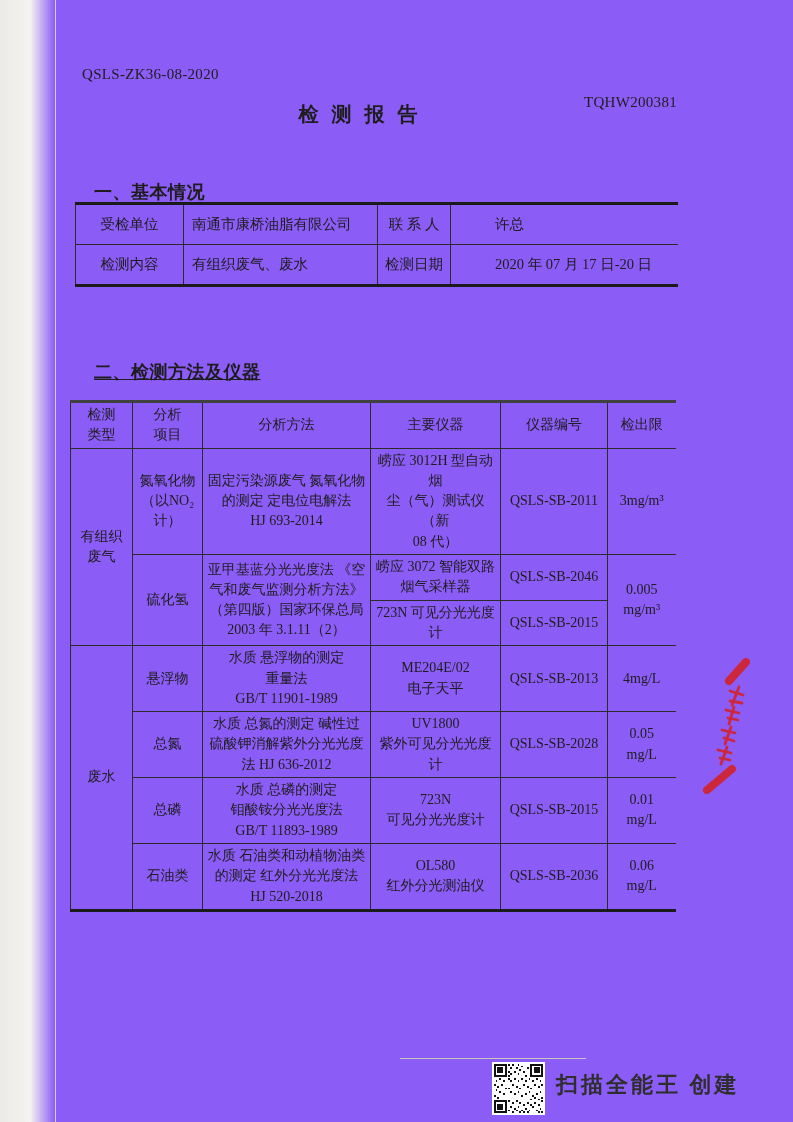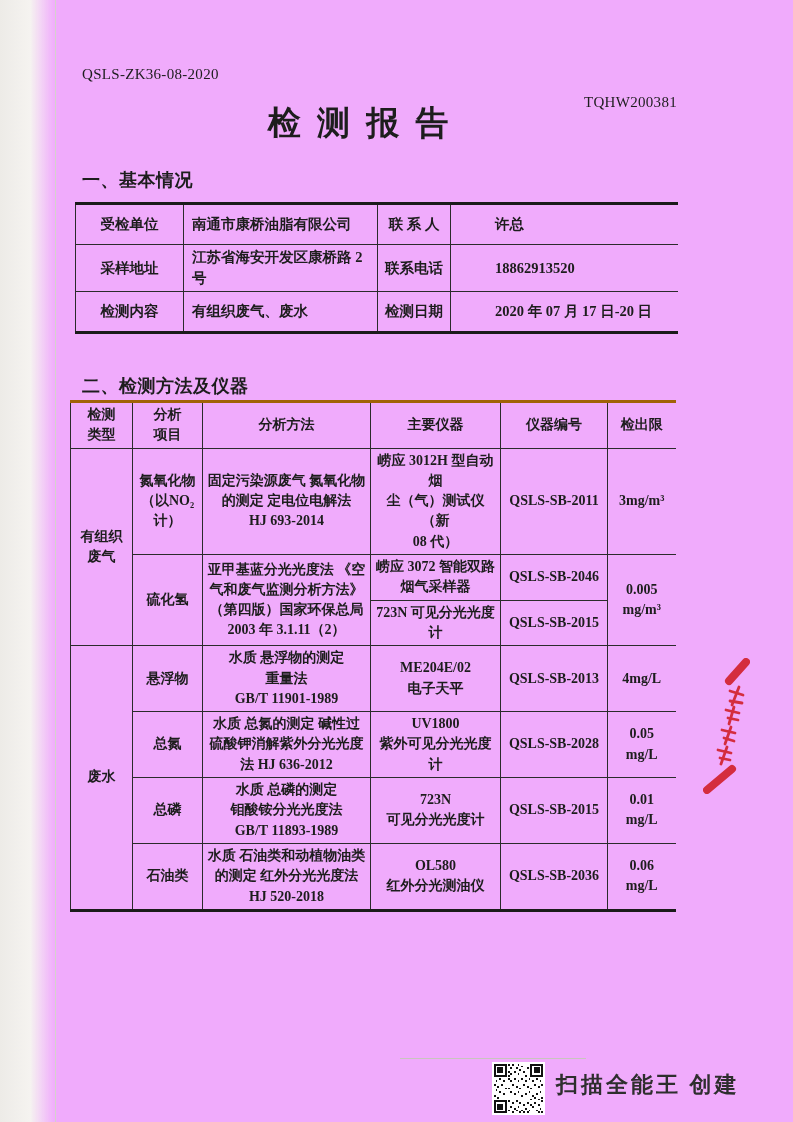--- a/index.html
+++ b/index.html
@@ -1,44 +1,44 @@
 <!DOCTYPE html>
 <html><head>
 <meta charset="utf-8">
 <style>
   html,body{margin:0;padding:0;background:#ffffff;}
   .page{
     position:relative;width:793px;height:1122px;overflow:hidden;
-    background:#f0abfc;color:#1d1d1d;
+    background:#8b5cf6;color:#1d1d1d;
     font-family:"Liberation Serif", serif;
   }
   .scan-edge{
     position:absolute;left:0;top:0;width:56px;height:100%;
     background:linear-gradient(to right,#edebe7,#f5f3f0 55%,rgba(252,251,249,0));
     border-right:1px solid rgba(185,180,170,.45);box-sizing:border-box;
   }
   .doc-code{position:absolute;left:82px;top:66px;font-size:15px;letter-spacing:.3px;}
   .report-no{position:absolute;left:584px;top:62px;font-size:15px;letter-spacing:.3px;margin-top:32px;}
   .title{
     position:absolute;left:0;top:101px;width:720px;margin:0;text-align:center;
-    font-size:33px;font-weight:700;letter-spacing:4px;
+    font-size:20px;font-weight:700;letter-spacing:4px;
   }
-  .sec-heading{position:absolute;left:82px;margin:0;font-size:18px;font-weight:700;letter-spacing:.5px;}
+  .sec-heading{position:absolute;left:82px;margin:12px;font-size:18px;font-weight:700;letter-spacing:.5px;}
   #sec1-heading{top:168px;}
-  #sec2-heading{top:374px;}
+  #sec2-heading{top:348px;text-decoration:underline;}
 
   table{position:absolute;border-collapse:collapse;table-layout:fixed;}
-  td,th{font-weight:700;vertical-align:middle;white-space:pre-line;line-height:1.45;}
+  td,th{font-weight:400;vertical-align:middle;white-space:pre-line;line-height:1.45;}
 
   .t1{left:75px;top:202px;width:602px;border-top:3px solid #1b1b1b;border-bottom:3px solid #1b1b1b;}
   .t1 td{border:1px solid #2b2b2b;height:35px;font-size:14.5px;padding:2px 8px;}
   .t1 td.lab{text-align:center;padding:2px 3px;}
   .t1 tr > td:last-child{border-right:0;padding-left:44px;}
 
-  .t2{left:70px;top:400px;width:605px;border-top:3px solid #a16207;border-bottom:3px solid #1b1b1b;}
+  .t2{left:70px;top:400px;width:605px;border-top:3px solid #404040;border-bottom:3px solid #1b1b1b;}
   .t2 th,.t2 td{border:1px solid #2b2b2b;font-size:14px;text-align:center;padding:2px 3px;}
   .t2 tr > *:last-child{border-right:0;}
 
   .page-num{position:absolute;left:0;top:971px;width:750px;text-align:center;font-size:15px;letter-spacing:3px;}
   .artifact-line{position:absolute;left:400px;top:1058px;width:186px;height:1px;background:#c9c5be;}
   .qr{position:absolute;left:492px;top:1062px;width:53px;height:53px;}
   .scanner-label{position:absolute;left:556px;top:1070px;font-size:22px;color:#2e2e2e;letter-spacing:3px;font-weight:bold;}
   .seal{position:absolute;left:700px;top:650px;width:93px;height:148px;}
 </style>
 </head>
@@ -59,26 +59,20 @@
         <col style="width:194px">
         <col style="width:73px">
         <col style="width:227px">
       </colgroup>
     <tbody>
       <tr>
         <td class="lab">受检单位</td>
         <td>南通市康桥油脂有限公司</td>
         <td class="lab">联 系 人</td>
         <td>许总</td>
-      </tr>
-      <tr>
-        <td class="lab">采样地址</td>
-        <td>江苏省海安开发区康桥路 2 号</td>
-        <td class="lab">联系电话</td>
-        <td>18862913520</td>
       </tr>
       <tr>
         <td class="lab">检测内容</td>
         <td>有组织废气、废水</td>
         <td class="lab">检测日期</td>
         <td>2020 年 07 月 17 日-20 日</td>
       </tr>
     </tbody>
   </table>
 

